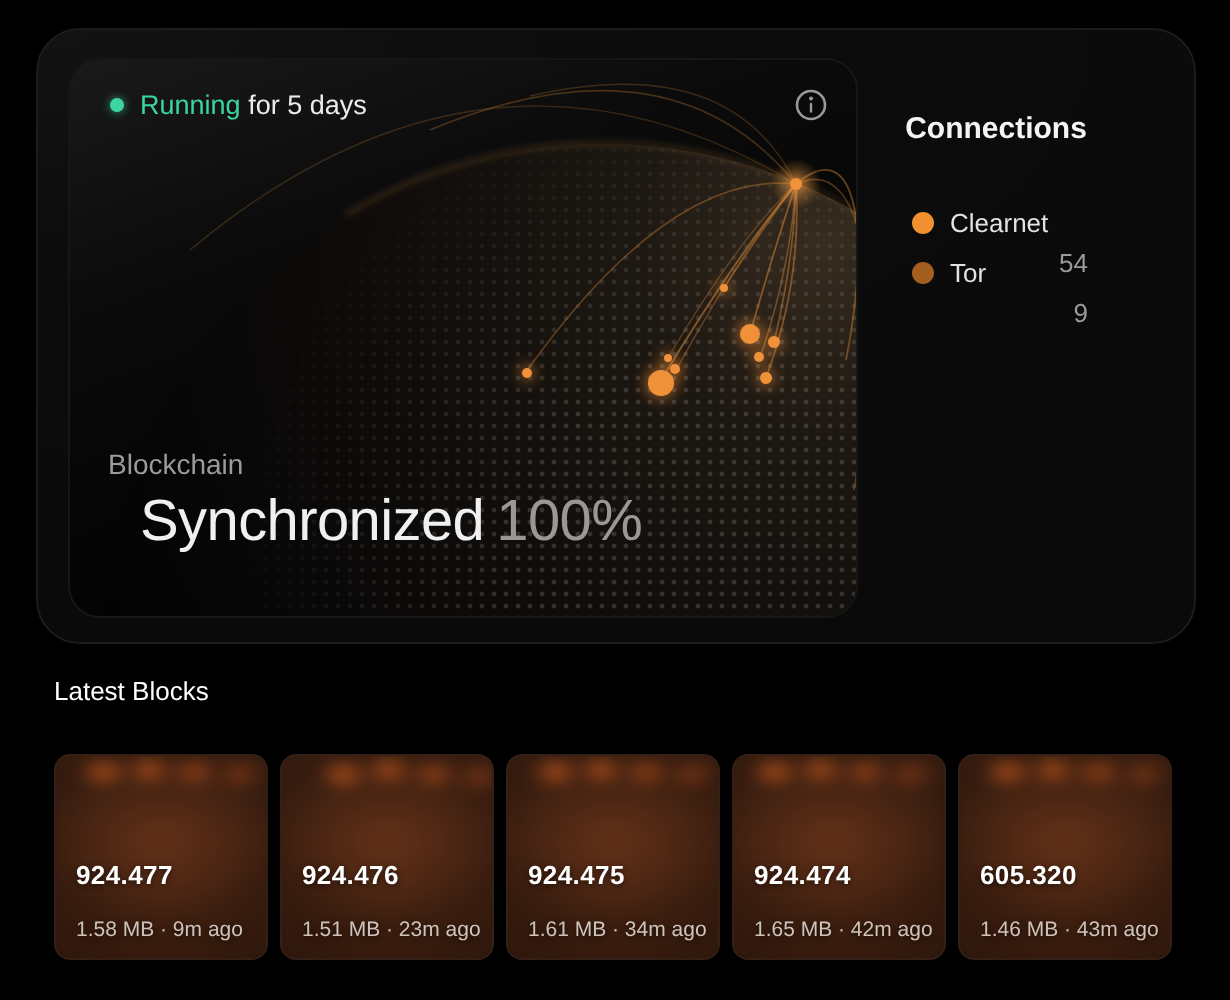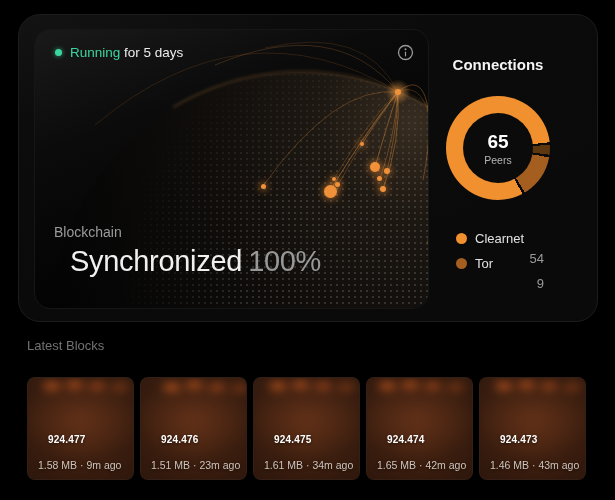--- a/index.html
+++ b/index.html
@@ -59,37 +59,37 @@
   .donut-total { font-size:19px; font-weight:600; color:#fff; }
   .donut-unit { font-size:10.5px; color:#b5b5b5; margin-top:1px; }
 
   .legend { margin:30px 22px 0 26px; }
   .legend-row { display:flex; align-items:center; height:17px; margin-bottom:8px; font-size:13px; }
   .legend-dot { width:11px; height:11px; border-radius:50%; margin-right:8px; flex:0 0 auto; }
   .legend-name { color:#e2e2e2; }
   .legend-val { margin-left:auto; color:#9a9a9a;margin-top:39px; }
 
   
-  .blocks-title { position:absolute; left:27px; top:338px; font-size:13px; color:#737373; }
+  .blocks-title { position:absolute; left:27px; top:338px; font-size:13px; color:#ffffff; }
   .blocks-row { position:absolute; left:27px; top:377px; display:flex; gap:6px; }
   .block-card { position:relative; width:107px; height:103px; border-radius:8px;
     overflow:hidden; background:#2a150b; border:1px solid rgba(255,255,255,.05); cursor:pointer; }
   .block-blur { position:absolute; inset:0; transform:scale(1.14); filter:blur(3.5px);
     background:
       radial-gradient(16px 9px at 26% 13%, rgba(219,97,33,.85), transparent 70%),
       radial-gradient(16px 9px at 45% 12%, rgba(214,94,32,.8), transparent 70%),
       radial-gradient(16px 9px at 64% 13%, rgba(202,86,30,.7), transparent 70%),
       radial-gradient(16px 9px at 83% 14%, rgba(190,80,28,.55), transparent 70%),
       radial-gradient(70px 45px at 50% 42%, rgba(126,62,30,.55), transparent 78%),
       radial-gradient(95px 80px at 52% 62%, rgba(92,46,22,.5), transparent 82%),
       linear-gradient(#351c0f, #27130a); }
   .block-card:nth-child(2) .block-blur { background-position:6px 1px,6px 0,6px 1px,6px 1px,0 0,0 0,0 0; }
   .block-card:nth-child(4) .block-blur { transform:scale(1.14) translateX(-3px); }
   .block-info { position:absolute; left:10px; bottom:8px; text-shadow:0 1px 3px rgba(0,0,0,.6); }
-  .block-height { font-size:10px; font-weight:600; color:#fff; letter-spacing:.2px;margin-left:10px; }
+  .block-height { font-size:13px; font-weight:600; color:#fff; letter-spacing:.2px; }
   .block-meta { font-size:10.5px; color:#cfc3ba; margin-top:14px; }
 </style>
 </head>
 <body>
 
 <div class="page">
 
   <div class="node-card">
 
     <div class="globe-card">
@@ -146,27 +146,20 @@
       <div class="sync-block">
         <div class="sync-label">Blockchain</div>
         <div class="sync-main">
           <span>Synchronized</span><span class="pct">100%</span>
         </div>
       </div>
     </div>
 
     <div class="conn-panel">
       <div class="conn-title">Connections</div>
-      <div class="donut-wrap">
-        <div class="donut" style="background: conic-gradient(from 152deg, rgb(240, 144, 46) 0deg, rgb(240, 144, 46) 291.6deg, transparent 291.6deg, transparent 294.6deg, rgb(92, 55, 16) 294.6deg, rgb(92, 55, 16) 305.4deg, transparent 305.4deg, transparent 308.4deg, rgb(164, 94, 32) 308.4deg, rgb(164, 94, 32) 357deg, transparent 357deg, transparent 360deg);"></div>
-        <div class="donut-hole">
-          <div class="donut-total">65</div>
-          <div class="donut-unit">Peers</div>
-        </div>
-      </div>
       <div class="legend">
         <div class="legend-row">
           <span class="legend-dot" style="background: rgb(240, 144, 46);"></span>
           <span class="legend-name">Clearnet</span>
           <span class="legend-val">54</span>
         </div>
         <div class="legend-row">
           <span class="legend-dot" style="background: rgb(164, 94, 32);"></span>
           <span class="legend-name">Tor</span>
           <span class="legend-val">9</span>
@@ -201,18 +194,18 @@
     <div class="block-card">
       <div class="block-blur"></div>
       <div class="block-info">
         <div class="block-height">924.474</div>
         <div class="block-meta">1.65 MB · 42m ago</div>
       </div>
     </div>
     <div class="block-card">
       <div class="block-blur"></div>
       <div class="block-info">
-        <div class="block-height">924.473</div>
+        <div class="block-height">605.320</div>
         <div class="block-meta">1.46 MB · 43m ago</div>
       </div>
     </div>
   </div>
 </div>
 
 </body></html>

